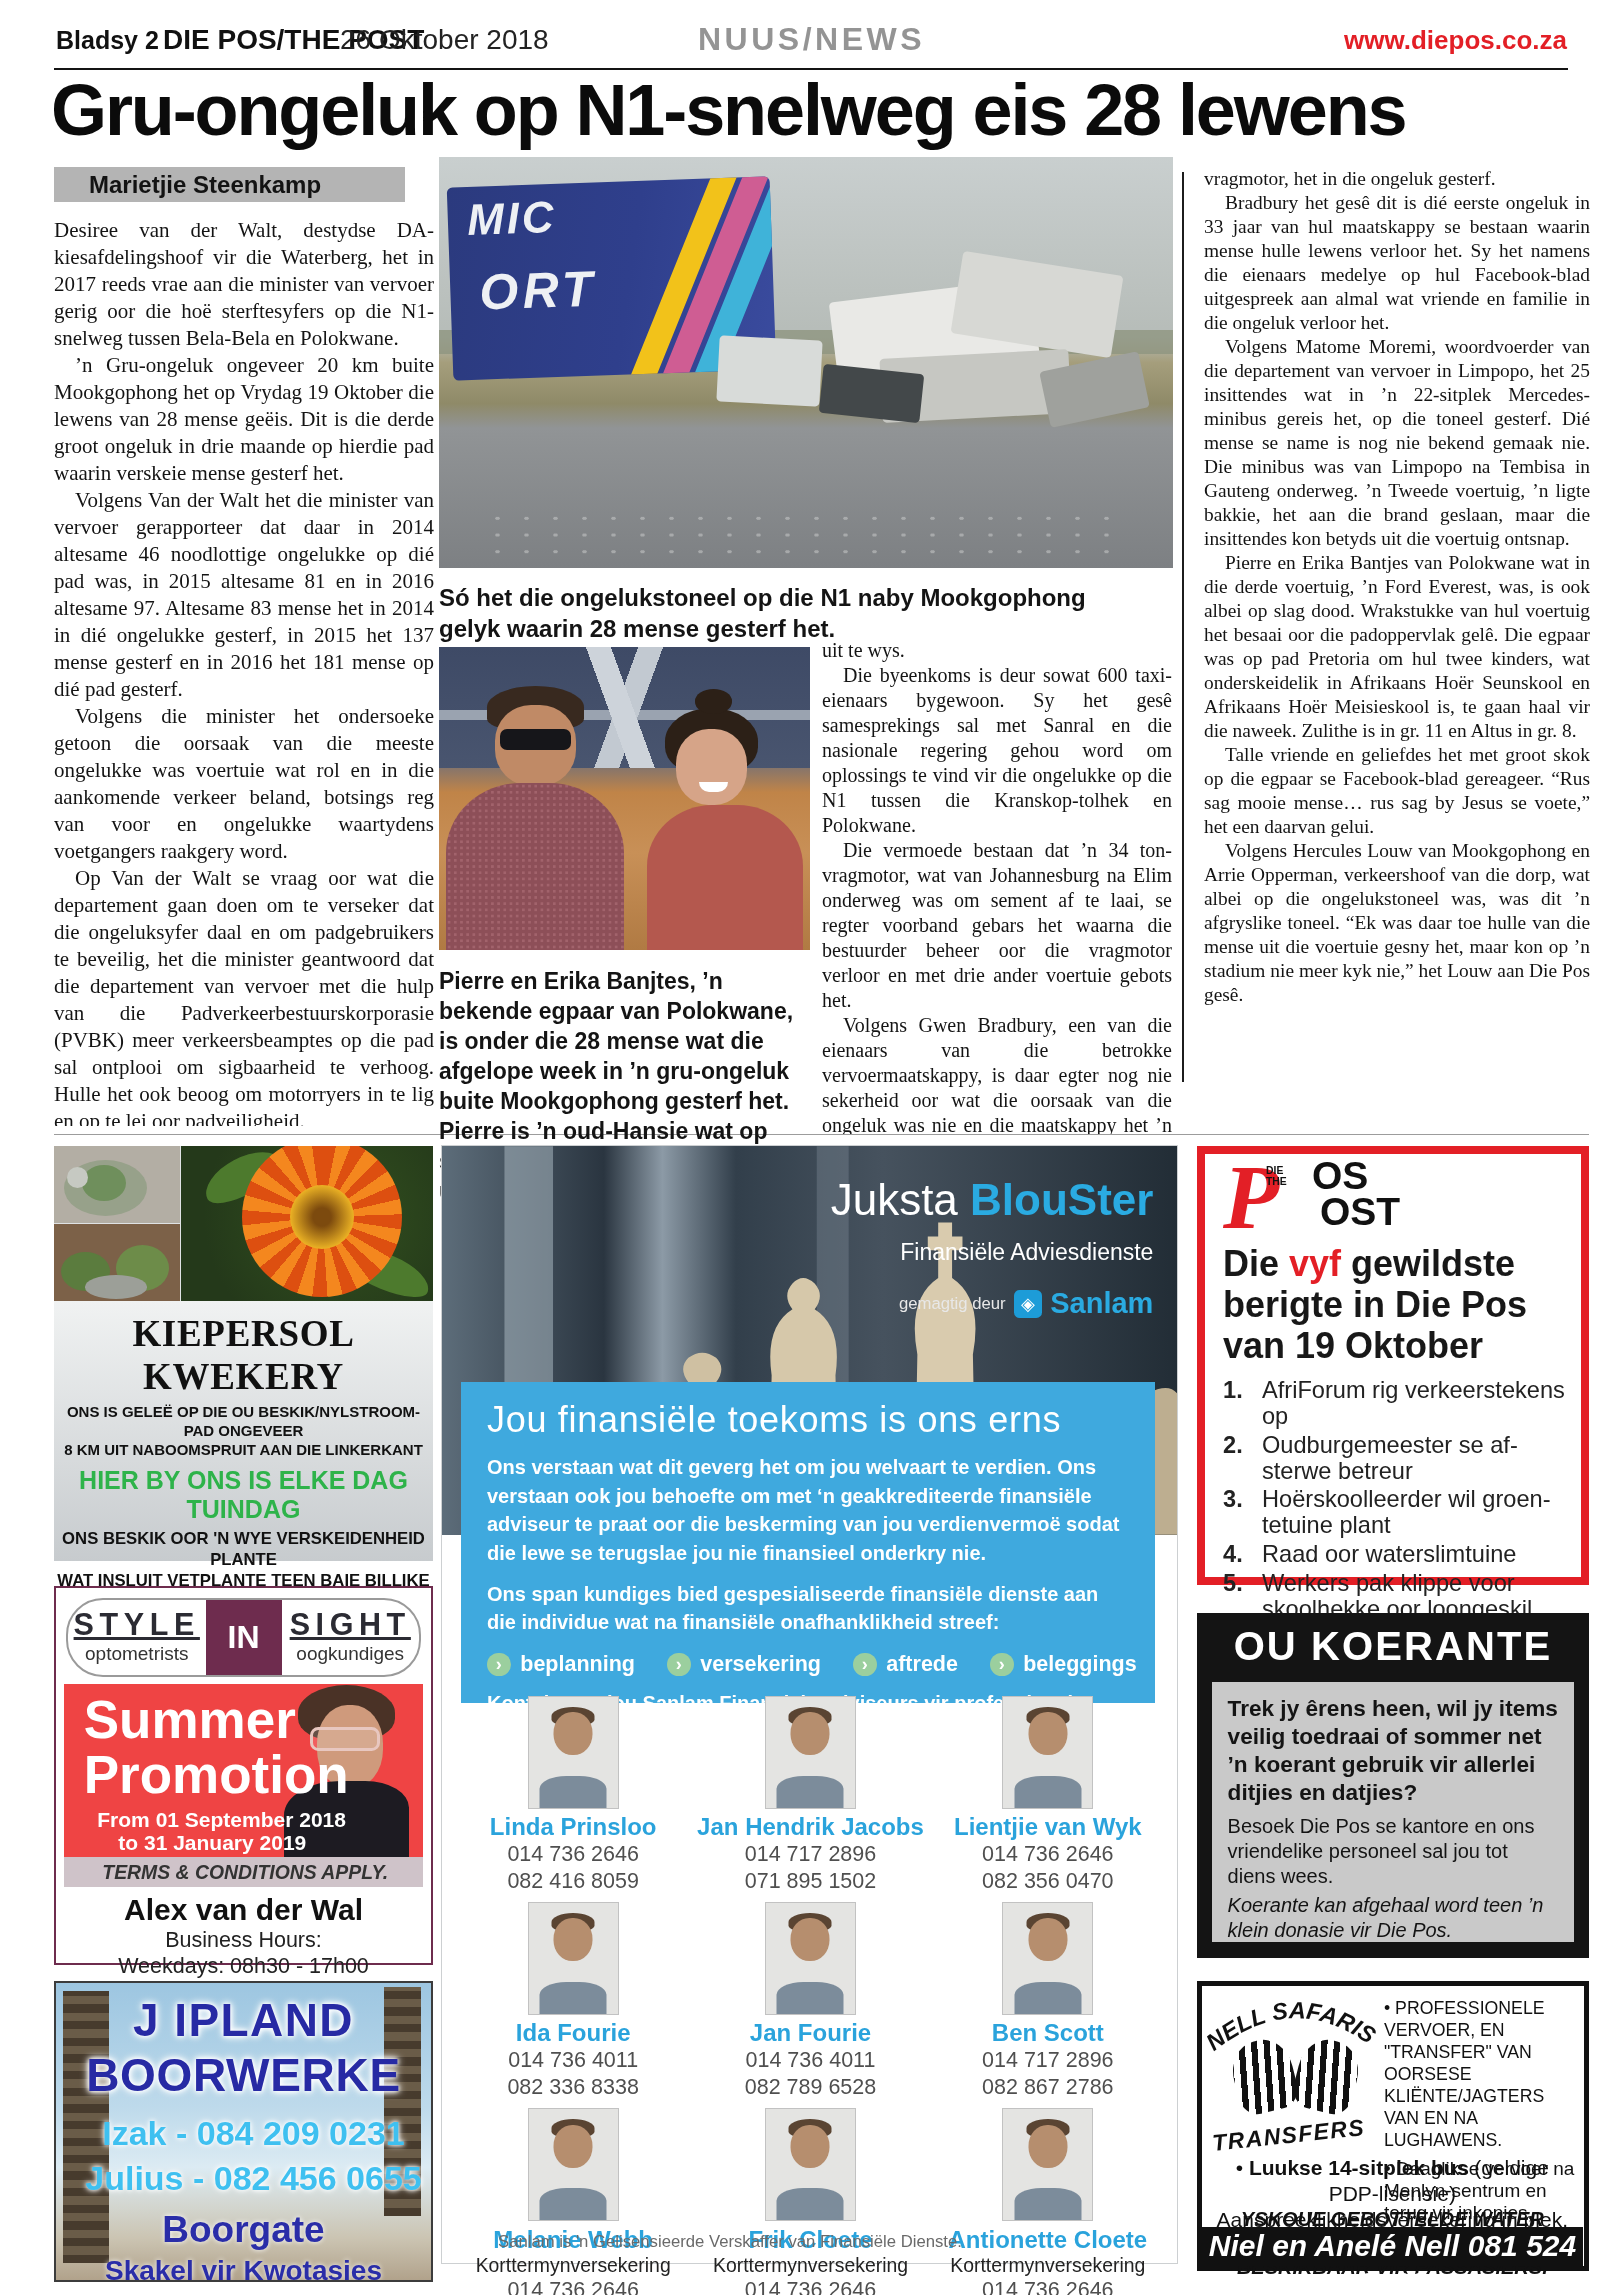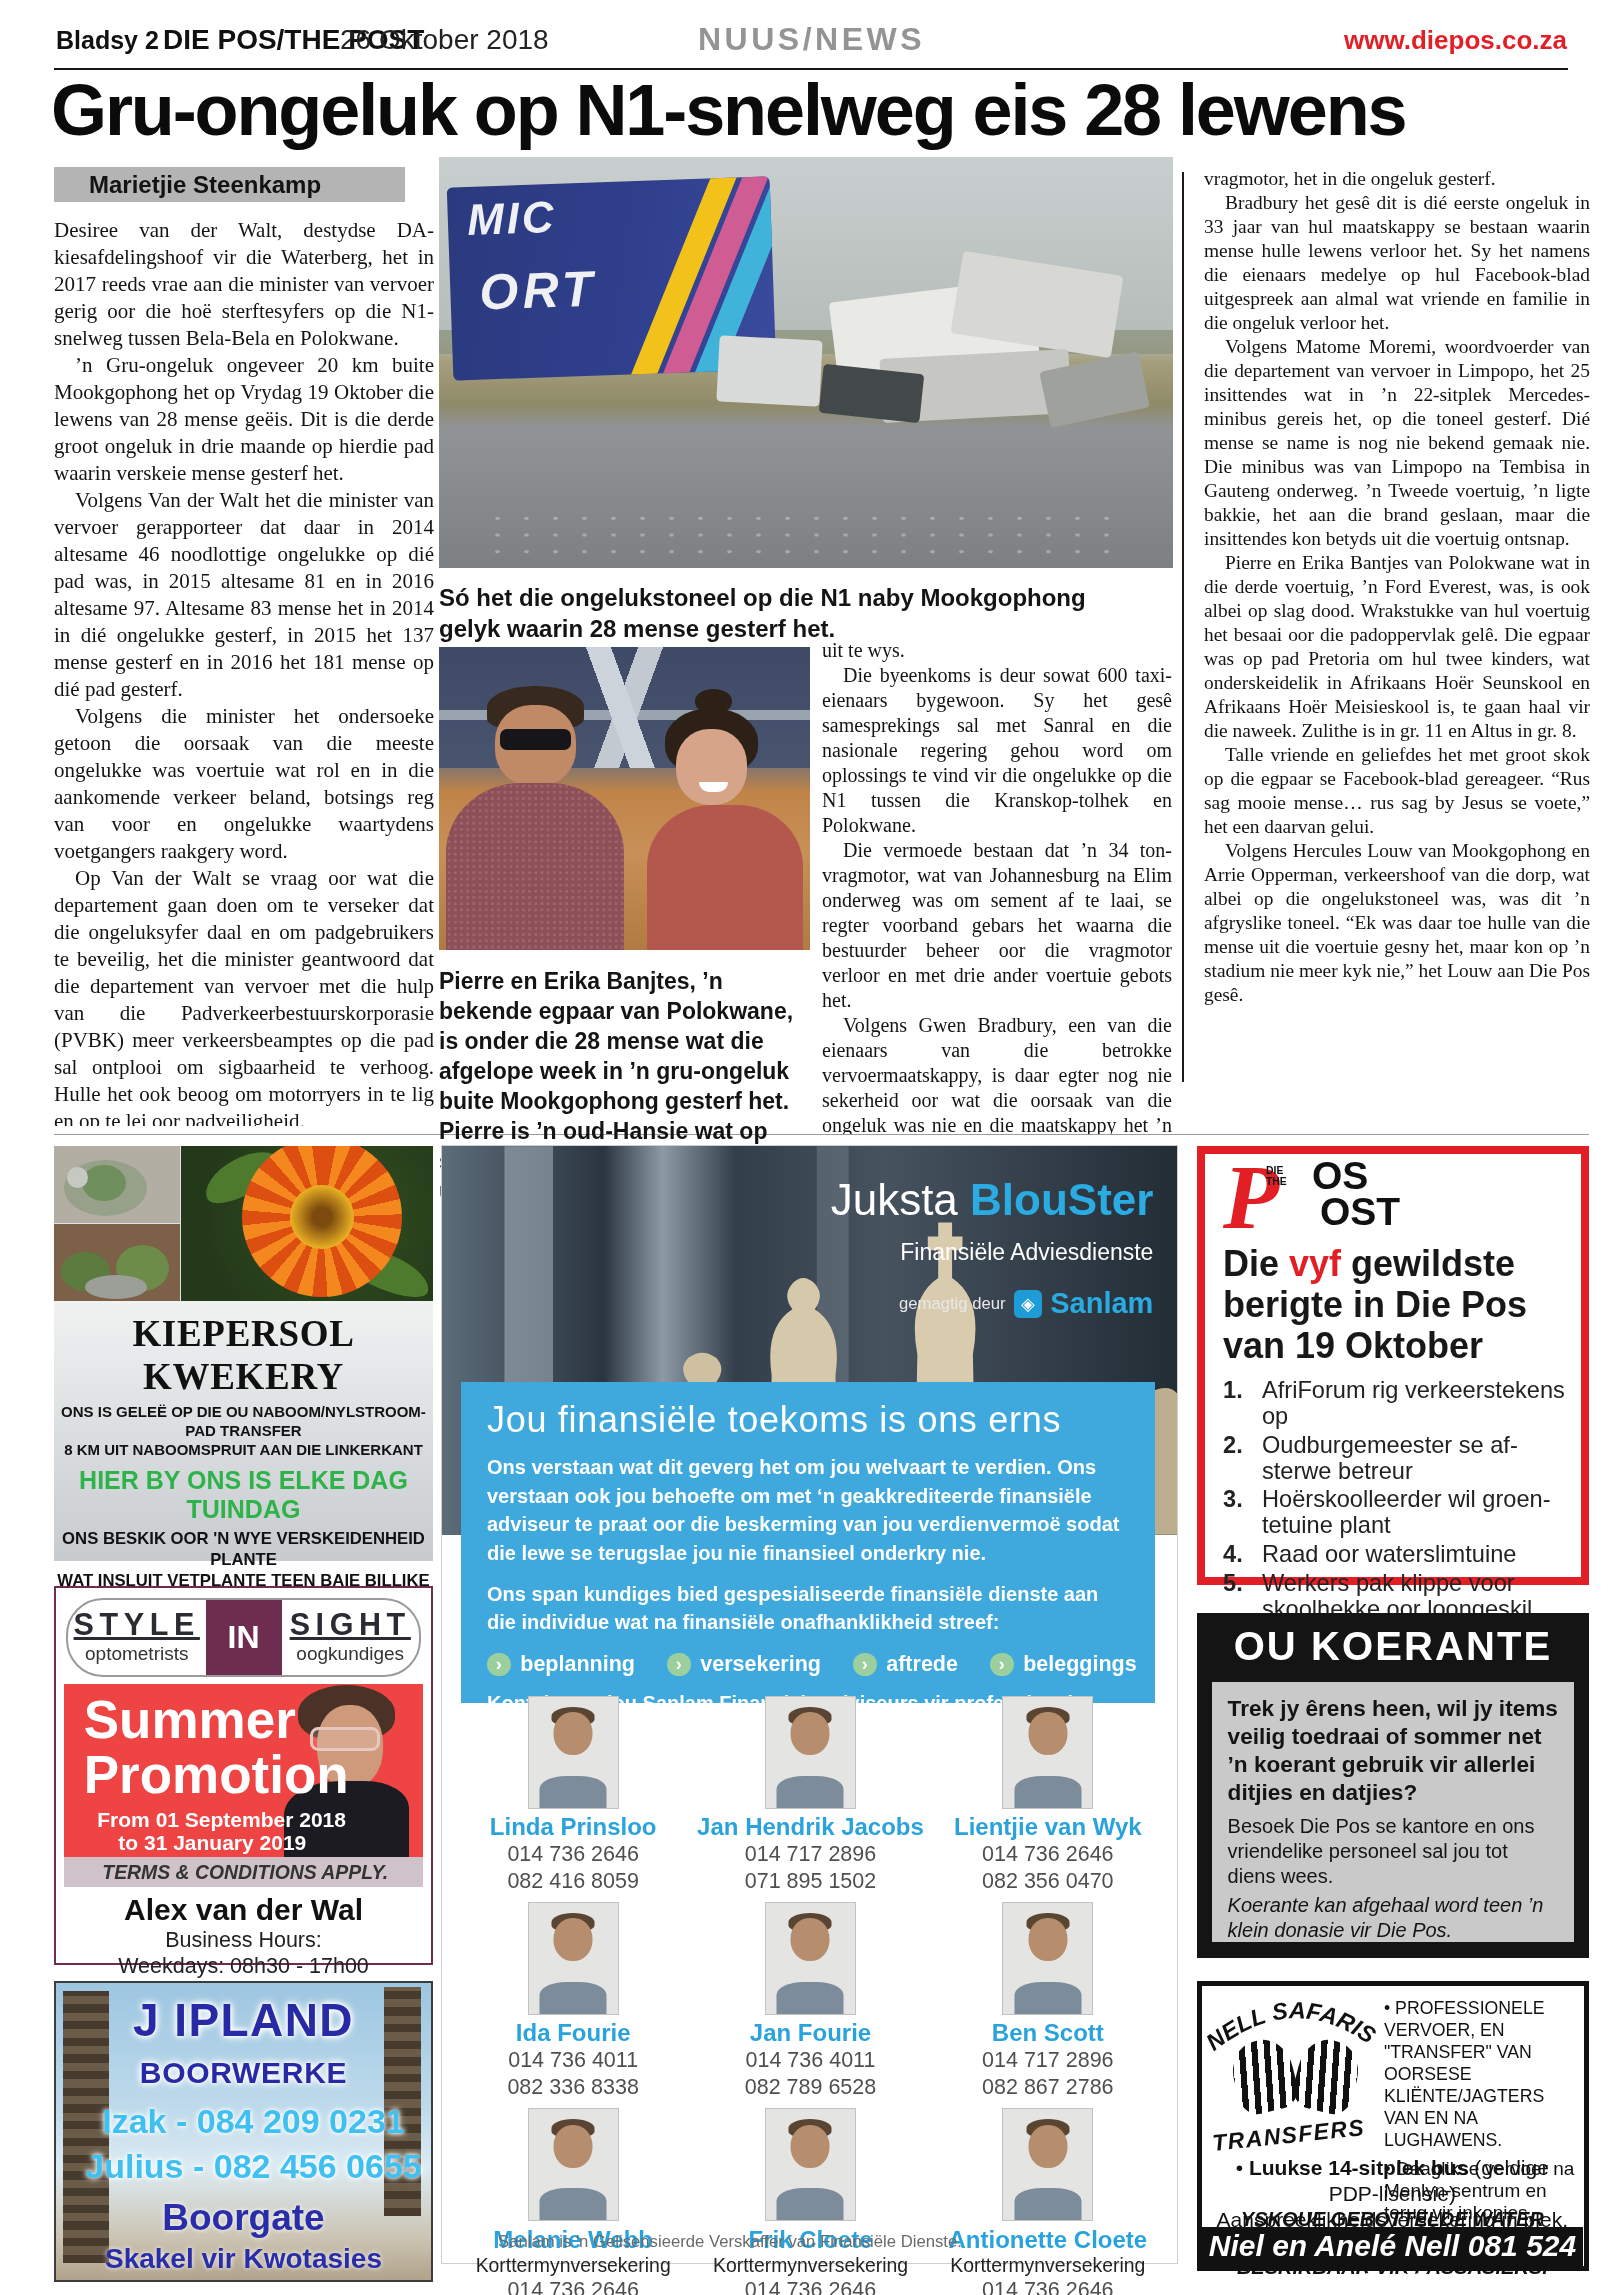--- a/index.html
+++ b/index.html
@@ -92,21 +92,21 @@
   .si-woman-face{position:absolute;right:40px;top:21px;width:66px;height:83px;background:#cf9a7c;border-radius:46%;}
   .si-woman-hair{position:absolute;right:28px;top:1.4px;width:97px;height:56px;background:#4a3226;border-radius:50% 50% 40% 40%;}
   .si-woman-glass{position:absolute;right:43px;top:43px;width:64px;height:18px;border:3.5px solid #e8c7c0;border-radius:8.3px;background:rgba(255,255,255,.15);}
   .si-woman-body{position:absolute;right:14px;top:97px;width:125px;height:76px;background:#1d1b22;border-radius:45% 35% 0 0;}
   
   #ad-ipland{left:54px;top:1981px;width:379px;height:301px;border:2.8px solid #3c3c3c;box-sizing:border-box;
     background:linear-gradient(180deg,#9dc6e1 0%,#bedaeb 42%,#dcebf3 62%,#cbc4b2 86%,#b1a28b 100%);text-align:center;overflow:hidden;}
   .ip-rig{position:absolute;background:repeating-linear-gradient(0deg,#473b2d 0 8.3px,#6a5c48 8.3px 16.7px);}
   .ip-t1{position:relative;margin-top:9.7px;font-size:46px;font-weight:900;color:#272aa4;letter-spacing:1.4px;
     text-shadow:0 0 4.2px #fff,0 0 7px #fff,0 0 9.7px #fff;}
-  .ip-t2{position:relative;font-size:30px;font-weight:900;color:#272aa4;letter-spacing:0.7px;margin-top:9px;
+  .ip-t2{position:relative;font-size:46px;font-weight:900;color:#272aa4;letter-spacing:0.7px;margin-top:1px;
     text-shadow:0 0 4.2px #fff,0 0 7px #fff,0 0 9.7px #fff;}
   .ip-c{position:relative;font-size:34px;font-weight:900;color:#3fc0f0;margin-top:12.5px;
     text-shadow:0 0 4.2px #fff,0 0 7px #fff;padding-left:20px;}
   .ip-b1{position:relative;font-size:37px;font-weight:900;color:#2a2da8;margin-top:11px;text-shadow:0 0 5.6px #fff;}
   .ip-b2{position:relative;font-size:28px;font-weight:900;color:#2a2da8;margin-top:4.2px;text-shadow:0 0 5.6px #fff;}
   
   #ad-sanlam{left:441px;top:1145px;width:737px;height:1119px;border:1.4px solid #cdd0d2;background:#fff;box-sizing:border-box;}
   .sn-photo{left:0;top:0;width:100%;height:389px;overflow:hidden;
     background:linear-gradient(90deg,#5d6d7a 0%,#2a3540 22%,#8c9aa6 30%,#323f4b 40%,#46525e 60%,#222d36 100%);}
   .sn-brand{position:absolute;right:23.6px;top:29px;text-align:right;}
@@ -252,21 +252,21 @@
       <div class="kp-pot" style="left:62px;top:21px;width:53px;height:46px;background:#6d8c49;"></div>
       <div class="kp-pot" style="left:30.5px;top:51px;width:62px;height:23.6px;background:#9c9f98;"></div>
     </div>
     <div class="abs kp-ph-r">
       <div class="kp-leaf" style="left:8%;top:8%;width:83px;height:37px;transform:rotate(-28deg);"></div>
       <div class="kp-leaf" style="left:64%;top:70%;width:90px;height:35px;transform:rotate(22deg);"></div>
       <div class="kp-flower"></div>
     </div>
     <div class="abs kp-body">
       <div class="kp-title">KIEPERSOL KWEKERY</div>
-      <div class="kp-small">ONS IS GELEË OP DIE OU NABOOM/NYLSTROOM-PAD TRANSFER</div>
+      <div class="kp-small">ONS IS GELEË OP DIE OU BESKIK/NYLSTROOM-PAD ONGEVEER</div>
       <div class="kp-small" style="margin-top:0;">8 KM UIT NABOOMSPRUIT AAN DIE LINKERKANT</div>
       <div class="kp-green" style="color:#2eb34a;">HIER BY ONS IS ELKE DAG TUINDAG</div>
       <div class="kp-med">ONS BESKIK OOR 'N WYE VERSKEIDENHEID PLANTE
 WAT INSLUIT VETPLANTE TEEN BAIE BILLIKE PRYSE.
 KOM KYK SELF.</div>
       <div class="kp-last">GEE 'N PLANT OF BLOMMETJIE
 VIR ELKE GELEENTHEID -
 DIT HOU BAIE LANGER AS SJOKOLADE</div>
     </div>
   </div>

